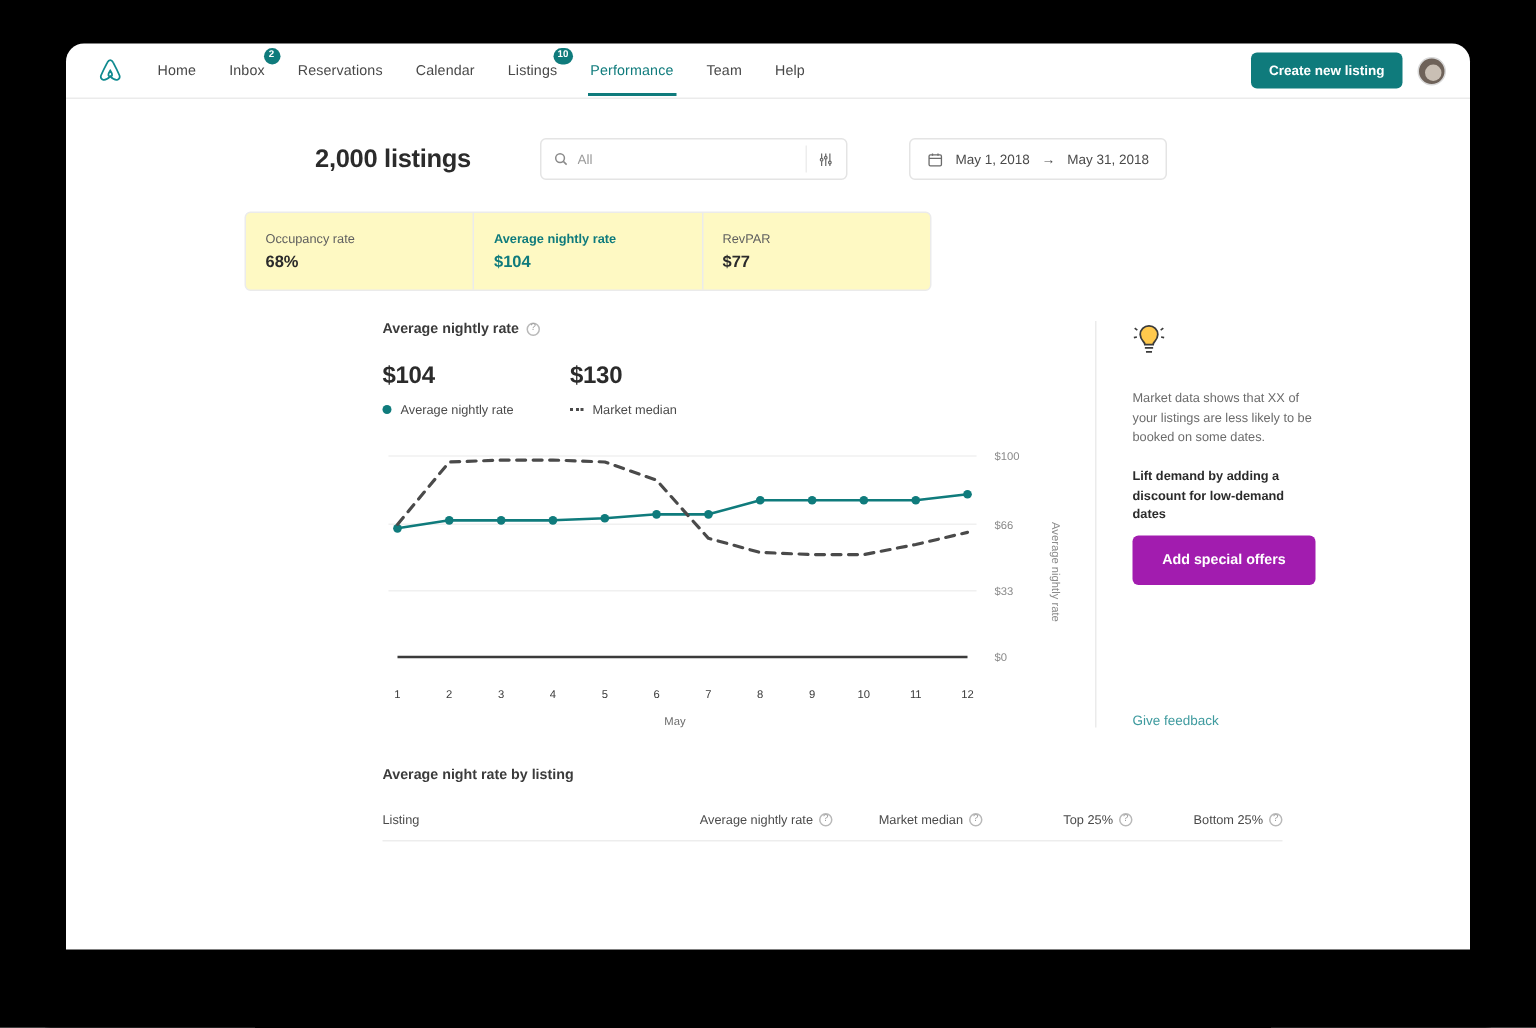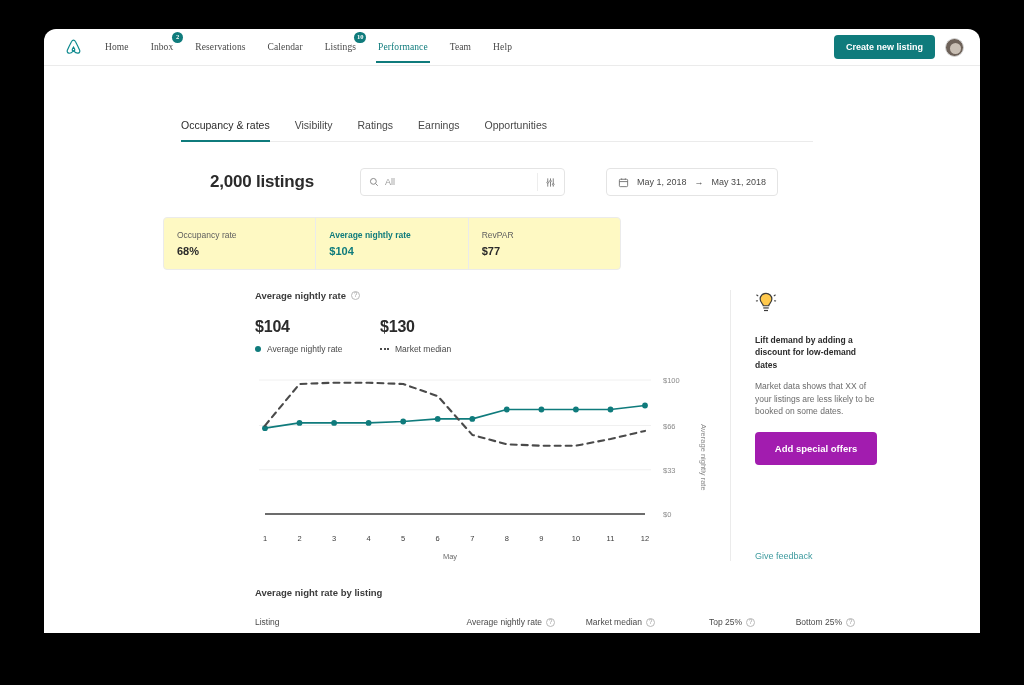--- a/index.html
+++ b/index.html
@@ -39,21 +39,20 @@
   #logo-wrap { width: 30px; display: flex; align-items: center; justify-content: center; }
   .nav-items { display: flex; align-items: center; gap: 0px; margin-left: 6px; }
   .nav-item {
     position: relative;
     font-size: 9.5px;
     color: #484848;
     padding: 11px 11px 11px 11px;
     letter-spacing: .1px;
     white-space: nowrap;
     cursor: pointer;
-    font-family: Liberation Serif, serif;
   }
   .nav-item.active { color: #0f7b7c; }
   .nav-item.active::after {
     content: "";
     position: absolute;
     left: 9px; right: 9px; bottom: 0;
     height: 2px; background: #0f7b7c;
   }
   .nav-badge {
     position: absolute;
@@ -338,37 +337,20 @@
       </div>
 
       <div id="nav-right">
         <button id="create-listing-btn">Create new listing</button>
         <div id="avatar"></div>
       </div>
     </div>
 
     <div id="page">
 
-      <div id="subtabs">
-        <div class="subtab active">
-          <span>Occupancy &amp; rates</span>
-        </div>
-        <div class="subtab">
-          <span>Visibility</span>
-        </div>
-        <div class="subtab">
-          <span>Ratings</span>
-        </div>
-        <div class="subtab">
-          <span>Earnings</span>
-        </div>
-        <div class="subtab">
-          <span>Opportunities</span>
-        </div>
-      </div>
 
       <div id="title-row">
         <div id="listing-count">2,000 listings</div>
 
         <div id="search-box">
           <svg width="10" height="10" viewBox="0 0 24 24" fill="none" stroke="#8a8a8a" stroke-width="2.4">
             <circle cx="10.5" cy="10.5" r="7"></circle>
               <line x1="15.8" y1="15.8" x2="21" y2="21"></line>
           </svg>
           <input id="search-input" type="text" value="All" style="">
@@ -499,22 +481,22 @@
             <svg width="22" height="26" viewBox="0 0 24 28" fill="none">
               <path d="M12 3.4c-3.6 0-6.4 2.8-6.4 6.3 0 2.3 1.2 3.8 2.2 5 .7.8 1.2 1.5 1.2 2.3h6c0-.8.5-1.5 1.2-2.3 1-1.2 2.2-2.7 2.2-5 0-3.5-2.8-6.3-6.4-6.3z" fill="#ffc94d" stroke="#3b3b3b" stroke-width="1.3"></path>
               <line x1="9" y1="19.4" x2="15" y2="19.4" stroke="#3b3b3b" stroke-width="1.3"></line>
               <line x1="9.8" y1="22.2" x2="14.2" y2="22.2" stroke="#3b3b3b" stroke-width="1.3"></line>
               <path d="M3.5 6.5 L1.6 5" stroke="#3b3b3b" stroke-width="1.2"></path>
               <path d="M20.5 6.5 L22.4 5" stroke="#3b3b3b" stroke-width="1.2"></path>
               <path d="M3.2 11.5 L1 11.9" stroke="#3b3b3b" stroke-width="1.2"></path>
               <path d="M20.8 11.5 L23 11.9" stroke="#3b3b3b" stroke-width="1.2"></path>
             </svg>
           </div>
+          <div id="panel-body">Market data shows that XX of your listings are less likely to be booked on some dates.</div>
           <div id="panel-title">Lift demand by adding a discount for low-demand dates</div>
-          <div id="panel-body">Market data shows that XX of your listings are less likely to be booked on some dates.</div>
           <button id="panel-cta">Add special offers</button>
           <a id="give-feedback">Give feedback</a>
         </div>
       </div>
 
       <div id="table-section">
         <div id="table-title">Average night rate by listing</div>
         <div id="table-head">
           <div class="th th-listing">
             <span>Listing</span>

